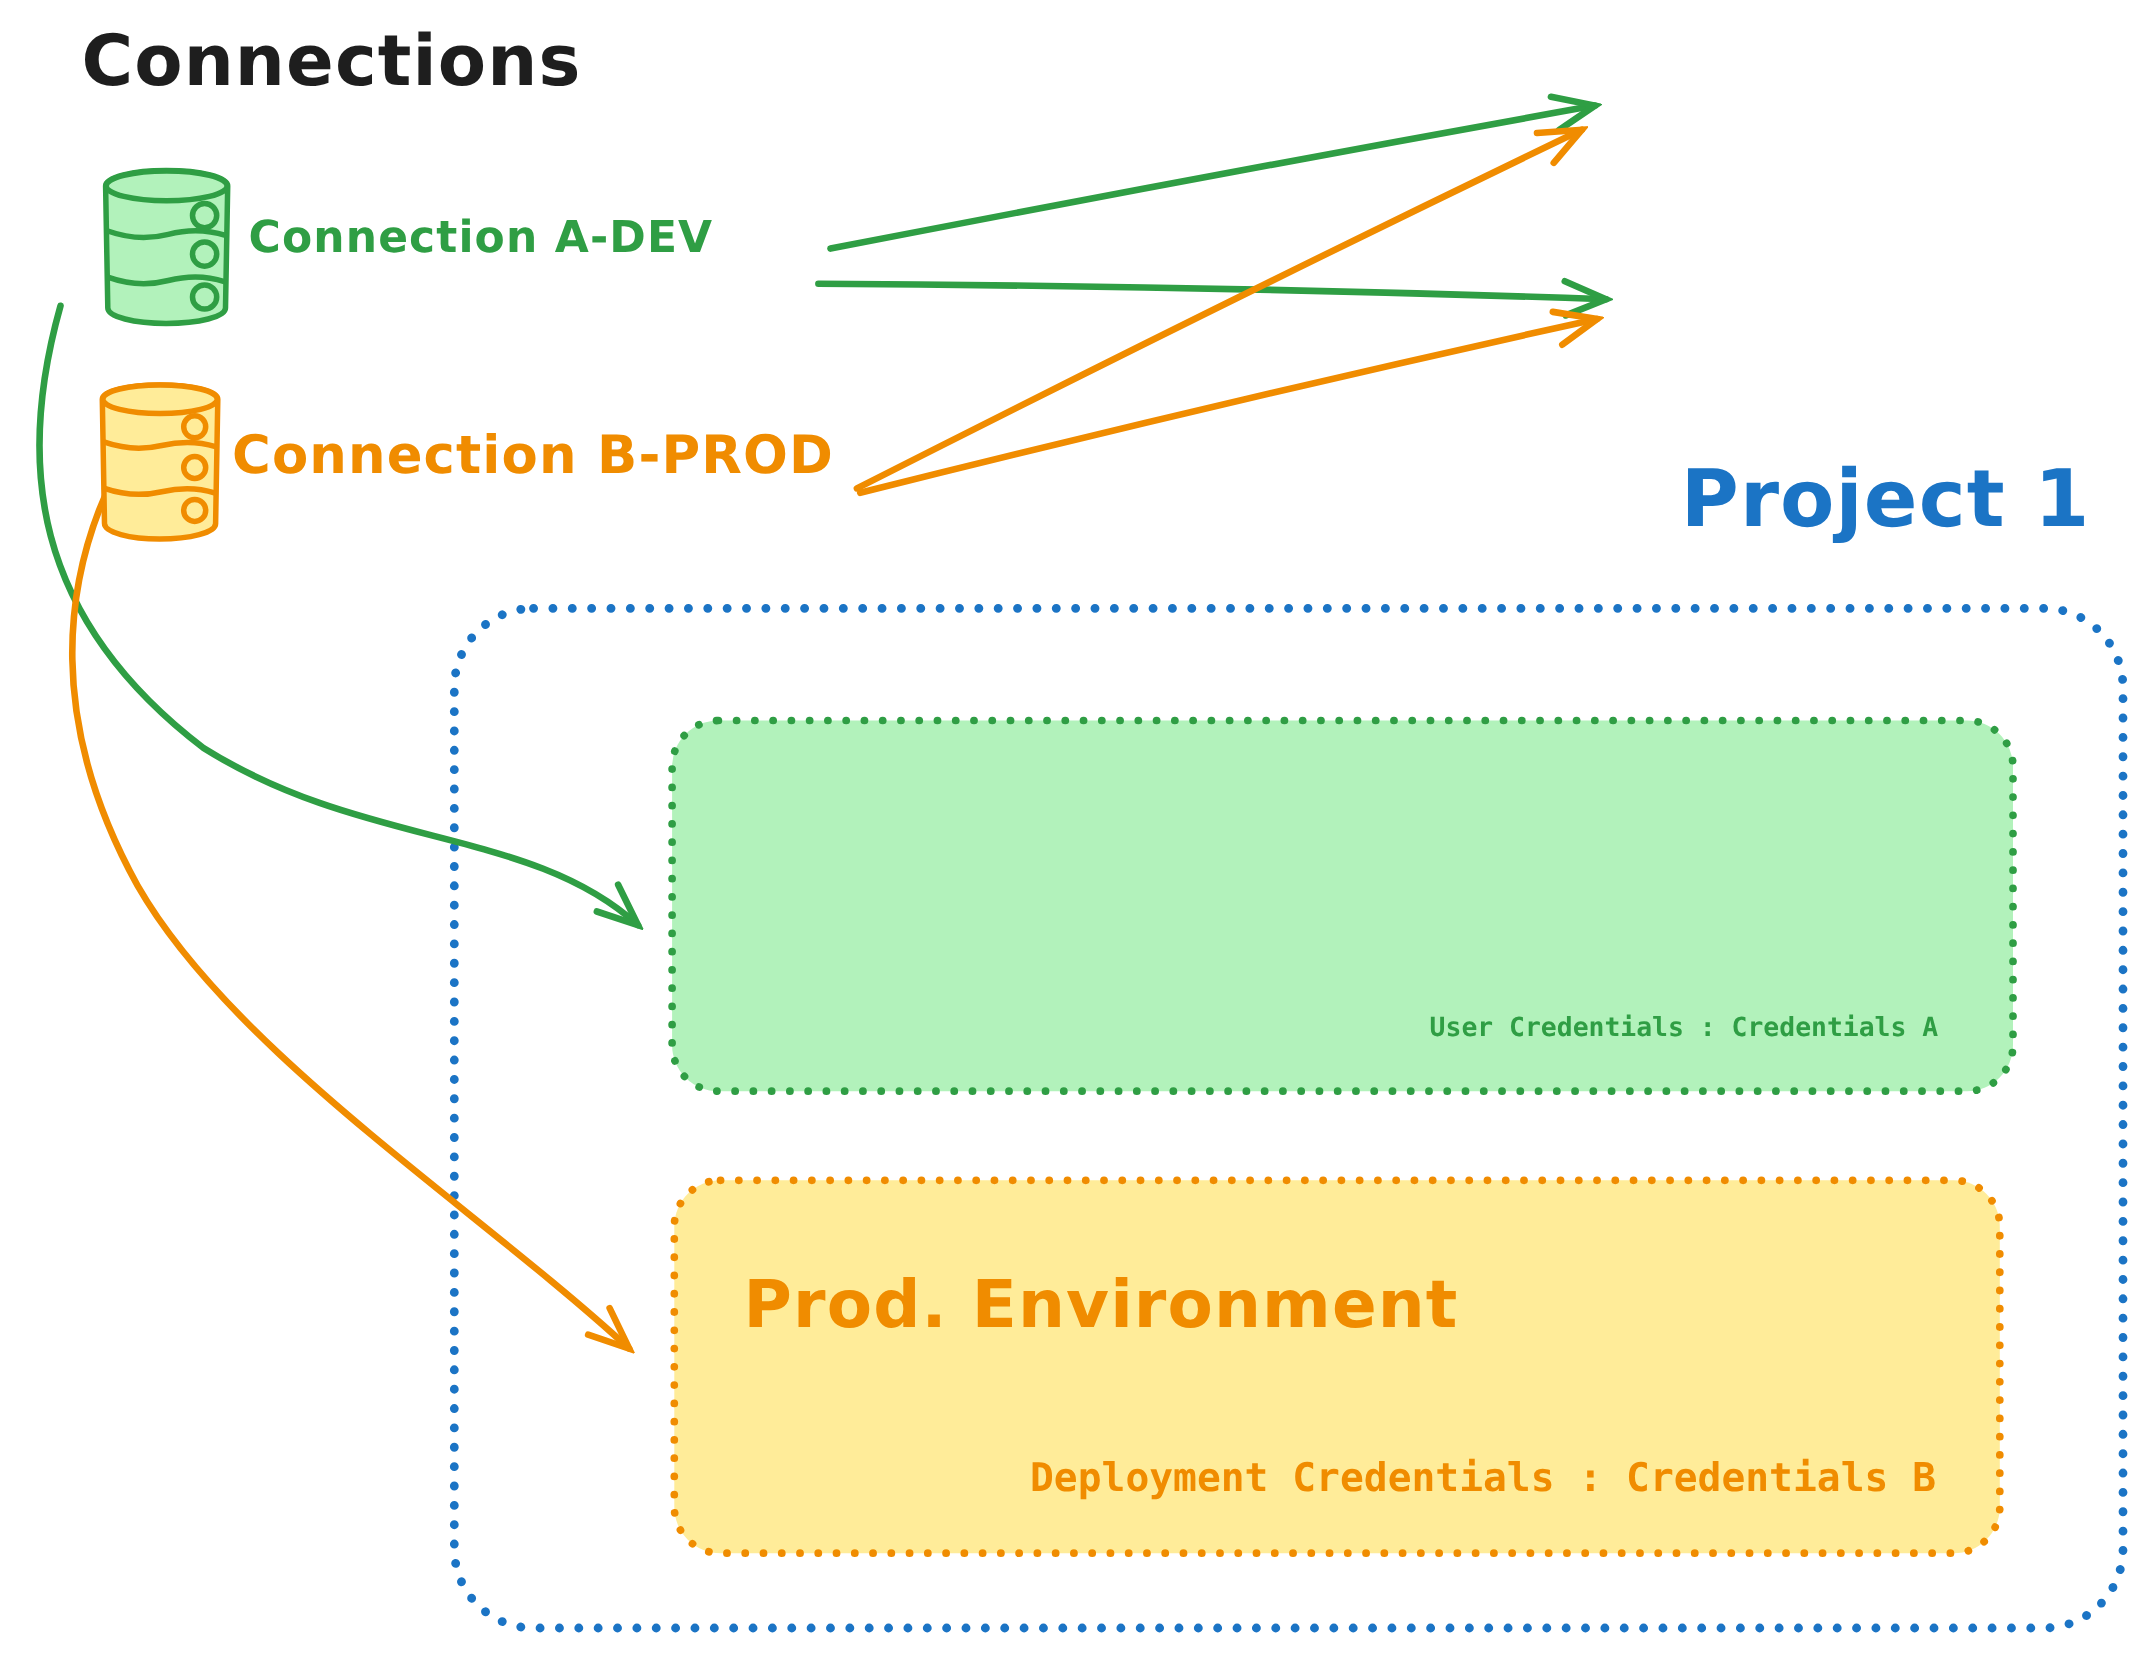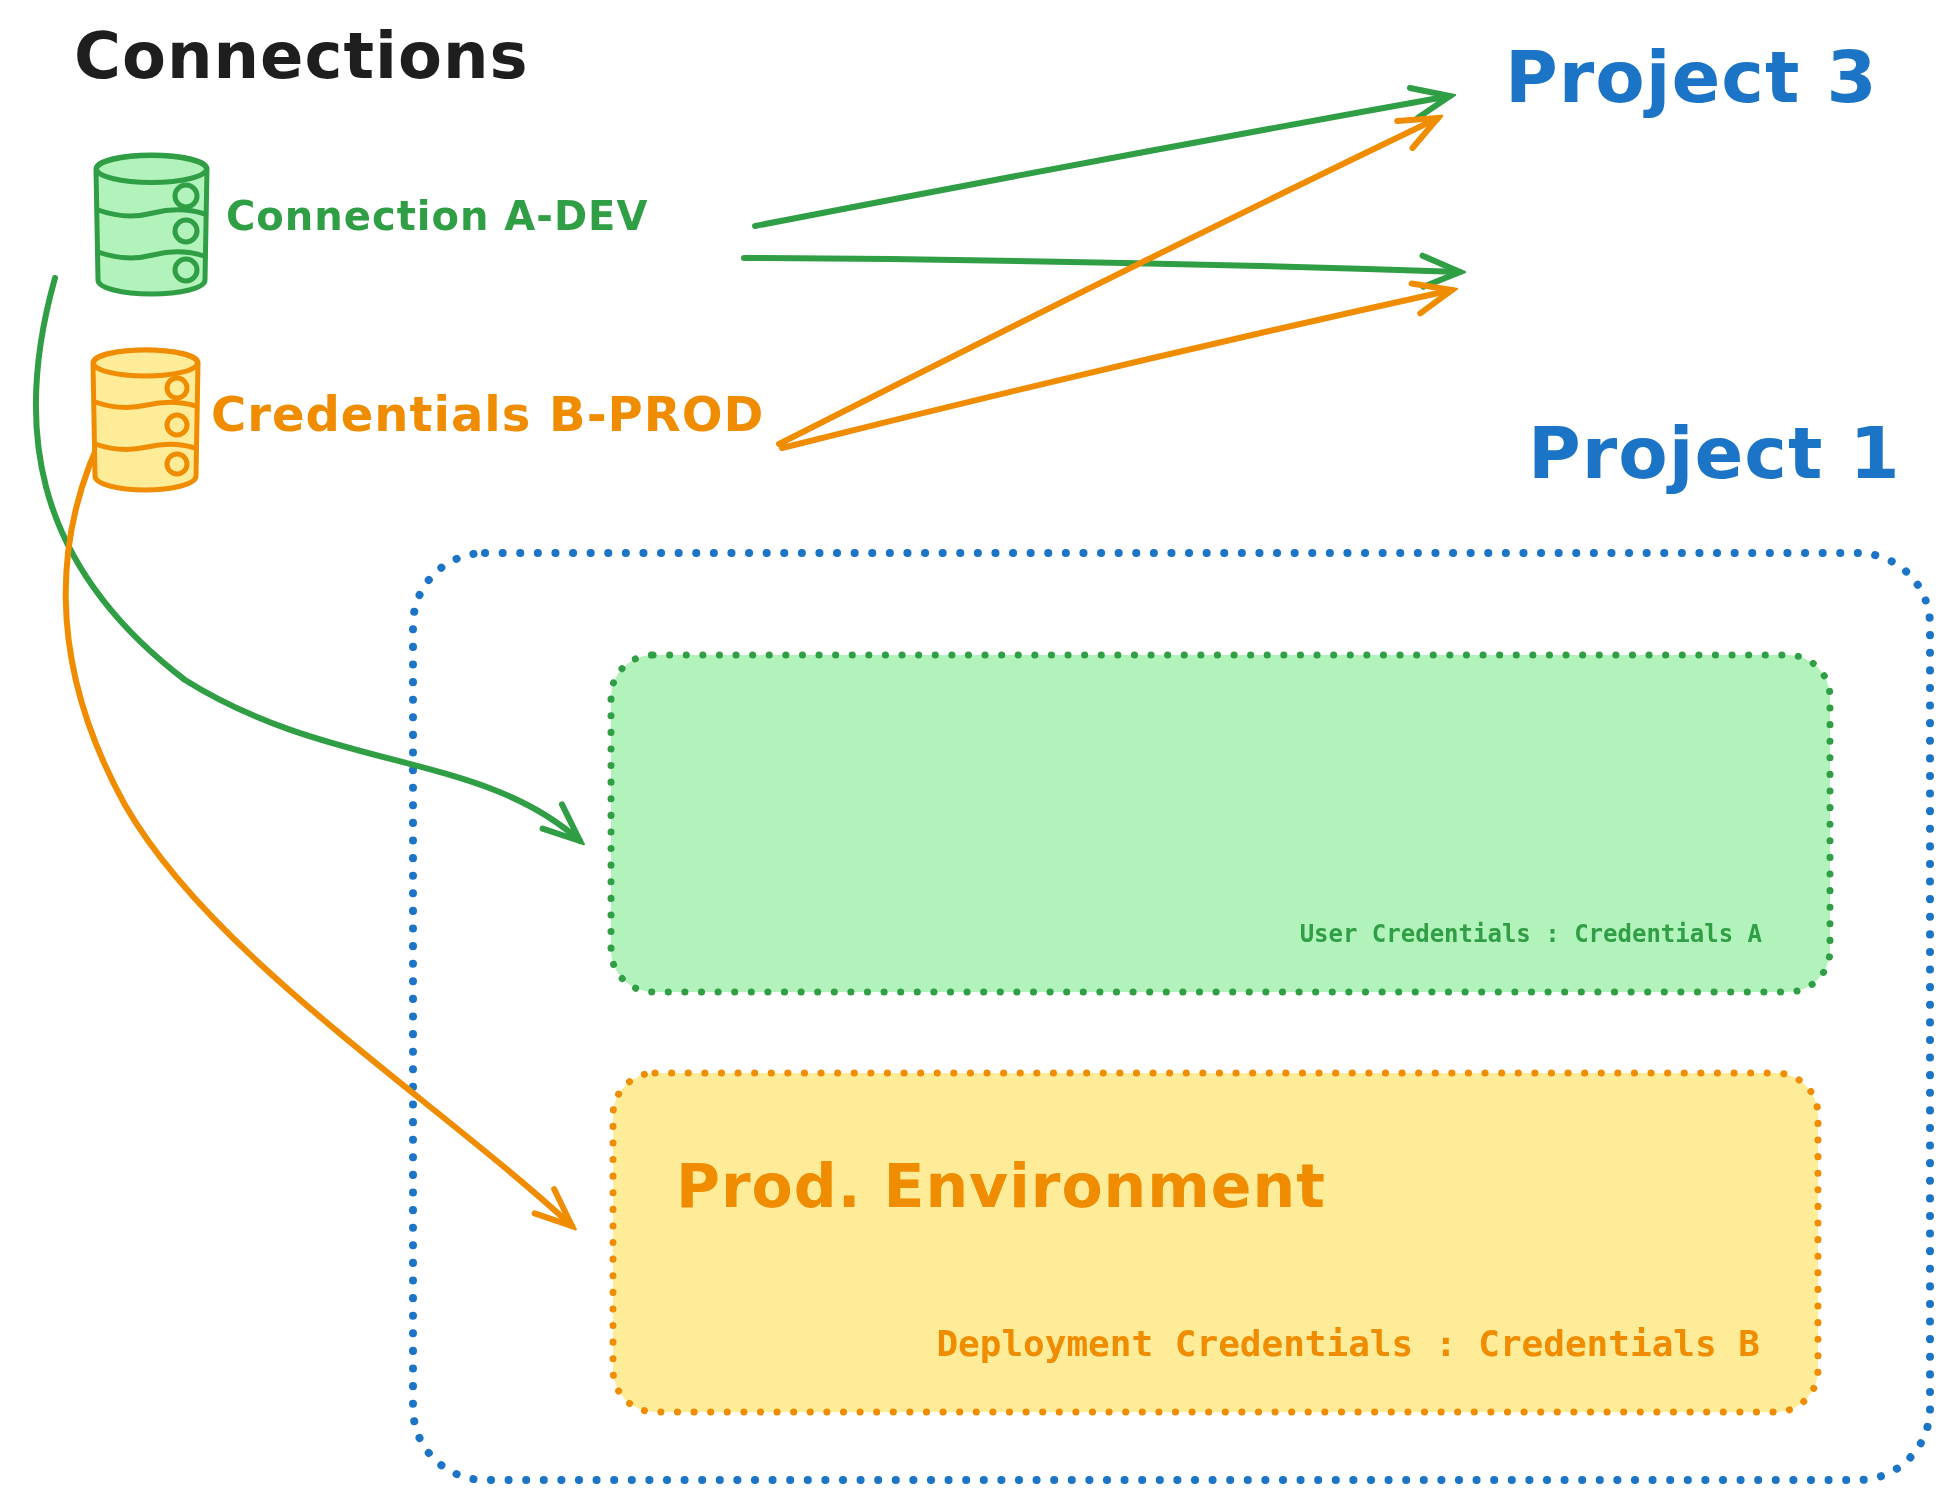--- a/index.html
+++ b/index.html
@@ -72,20 +72,19 @@
       <path d="M3,54 q26,9 52,3 t49,1" fill="none" stroke="#f08c00" stroke-width="5" stroke-linecap="round"></path>
       <path d="M3,96 q26,9 52,3 t48,1" fill="none" stroke="#f08c00" stroke-width="5" stroke-linecap="round"></path>
       <circle cx="85" cy="40" r="10" fill="none" stroke="#f08c00" stroke-width="5"></circle>
       <circle cx="85" cy="77" r="10" fill="none" stroke="#f08c00" stroke-width="5"></circle>
       <circle cx="85" cy="116" r="10" fill="none" stroke="#f08c00" stroke-width="5"></circle>
     </g>
   </svg>
 
   <div class="lbl lbl-title">Connections</div>
   <div class="lbl lbl-adev">Connection A-DEV</div>
-  <div class="lbl lbl-bprod">Credentials B-PROD</div>
-  <div class="lbl lbl-p3">Project 3</div>
+  <div class="lbl lbl-bprod">Connection B-PROD</div>
   <div class="lbl lbl-p1">Project 1</div>
   <div class="lbl lbl-devcreds">User Credentials : Credentials A</div>
   <div class="lbl lbl-prodenv">Prod. Environment</div>
   <div class="lbl lbl-prodcreds">Deployment Credentials : Credentials B</div>
 
 </div>
 
 </body></html>

